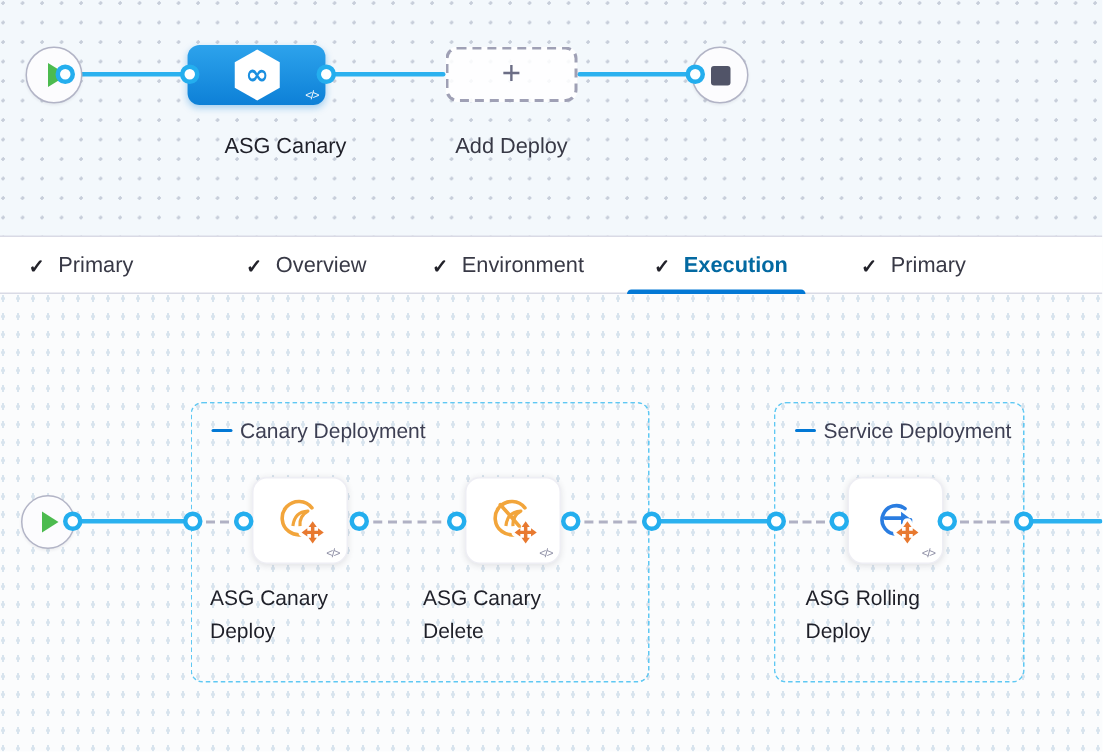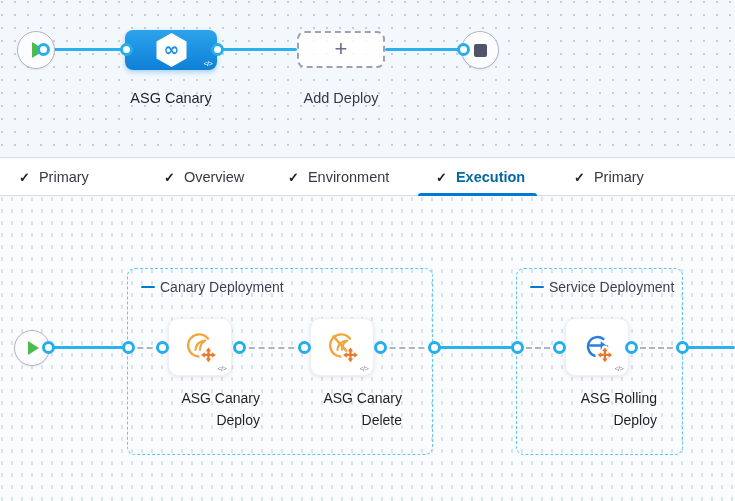--- a/index.html
+++ b/index.html
@@ -102,21 +102,21 @@
   .group-title .gtext { font-size:14px; color:#3d3f53; }
 
   
   .step-node {
     position:absolute; top:122px; width:64px; height:58px;
     background:#fff; border-radius:10px; border:1px solid #eeeef4;
     box-shadow:0 1px 4px rgba(40,41,61,.12);
     display:flex; align-items:center; justify-content:center; z-index:5;
   }
   .step-label {
-    position:absolute; top:192px; width:120px; text-align:right;
+    position:absolute; top:192px; width:120px; text-align:left;
     font-size:14px; line-height:1.55; color:#1f2029; z-index:4;
   }
 </style>
 </head>
 <body>
 
 <div class="app">
 
   <div class="stage-canvas">
 
@@ -141,21 +141,21 @@
 
     <div class="add-stage">
       <span class="plus">+</span>
     </div>
 
     <div class="port" style="left:457px; top:43px;"></div>
     <div class="round-node" style="left:461px; top:31px; width:38px; height:38px;">
       <div class="stop-sq"></div>
     </div>
 
-    <div class="node-label" style="left:111px; top:90px;">ASG Canary</div>
+    <div class="node-label" style="left:111px; top:90px;text-align:right;">ASG Canary</div>
     <div class="node-label" style="left:281px; top:90px; color:#383946;">Add Deploy</div>
   </div>
 
   <div class="tabbar">
     <div class="tab" style="left:19px;">
       <span class="check">✓</span>
       <span class="tlabel">Primary</span>
     </div>
     <div class="tab" style="left:164px;">
       <span class="check">✓</span>

